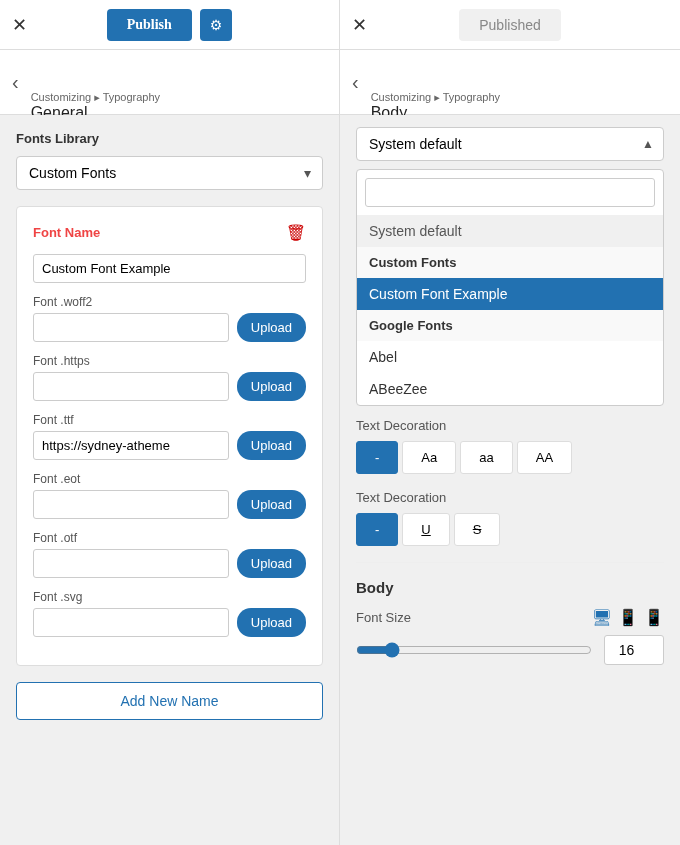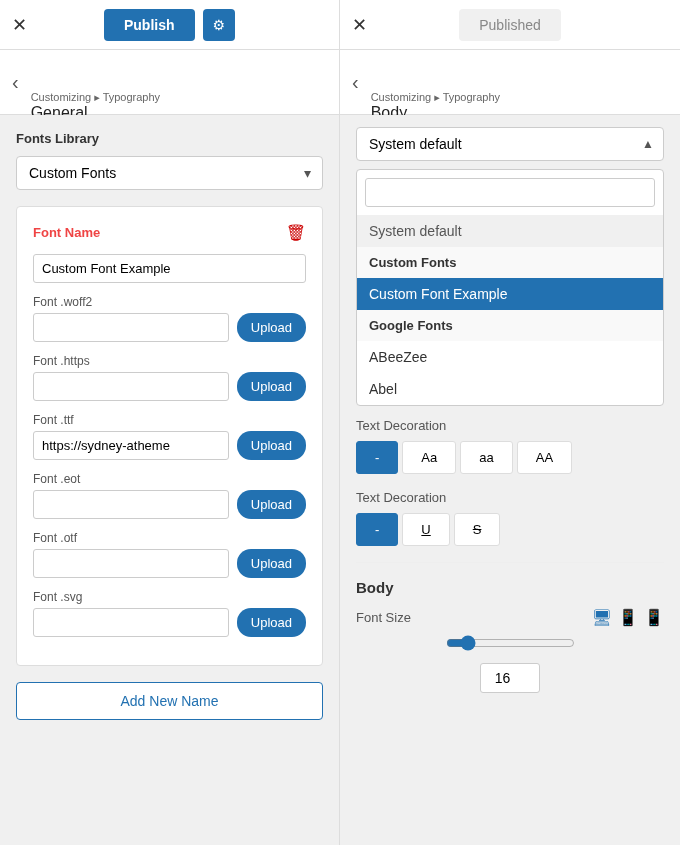--- a/index.html
+++ b/index.html
@@ -58,20 +58,21 @@
 
     .publish-btn {
       background: #2271b1;
       color: #fff;
       border: none;
       padding: 8px 20px;
       border-radius: 4px;
       cursor: pointer;
       font-size: 14px;
       font-weight: 600;
+      font-family: Liberation Serif, serif;
     }
     .settings-btn {
       background: #2271b1;
       color: #fff;
       border: none;
       padding: 8px 10px;
       border-radius: 4px;
       cursor: pointer;
       font-size: 14px;
     }
@@ -385,21 +386,20 @@
     }
     .device-icon.inactive {
       color: #aaa;
     }
 
     .slider-row {
       display: flex;
       align-items: center;
       gap: 12px;
       margin-top: 8px;
-      flex-direction: column;
     }
     .font-slider {
       flex: 1;
       accent-color: #2271b1;
     }
     .font-size-input {
       width: 60px;
       padding: 6px 8px;
       border: 1px solid #ccc;
       border-radius: 3px;
@@ -524,22 +524,22 @@
         <span class="font-selector-arrow">▲</span>
       </div>
 
       <div class="dropdown-panel">
         <input class="dropdown-search" placeholder="" type="text" style="">
 
         <div class="dropdown-item system">System default</div>
         <div class="dropdown-group-label">Custom Fonts</div>
         <div class="dropdown-item selected">Custom Font Example</div>
         <div class="dropdown-group-label">Google Fonts</div>
+        <div class="dropdown-item">Abel</div>
         <div class="dropdown-item">ABeeZee</div>
-        <div class="dropdown-item">Abel</div>
       </div>
 
       <div class="option-section">
         <div class="option-label">Text Decoration</div>
         <div class="btn-group">
           <button class="btn-option active">-</button>
           <button class="btn-option">Aa</button>
           <button class="btn-option">aa</button>
           <button class="btn-option">AA</button>
         </div>

